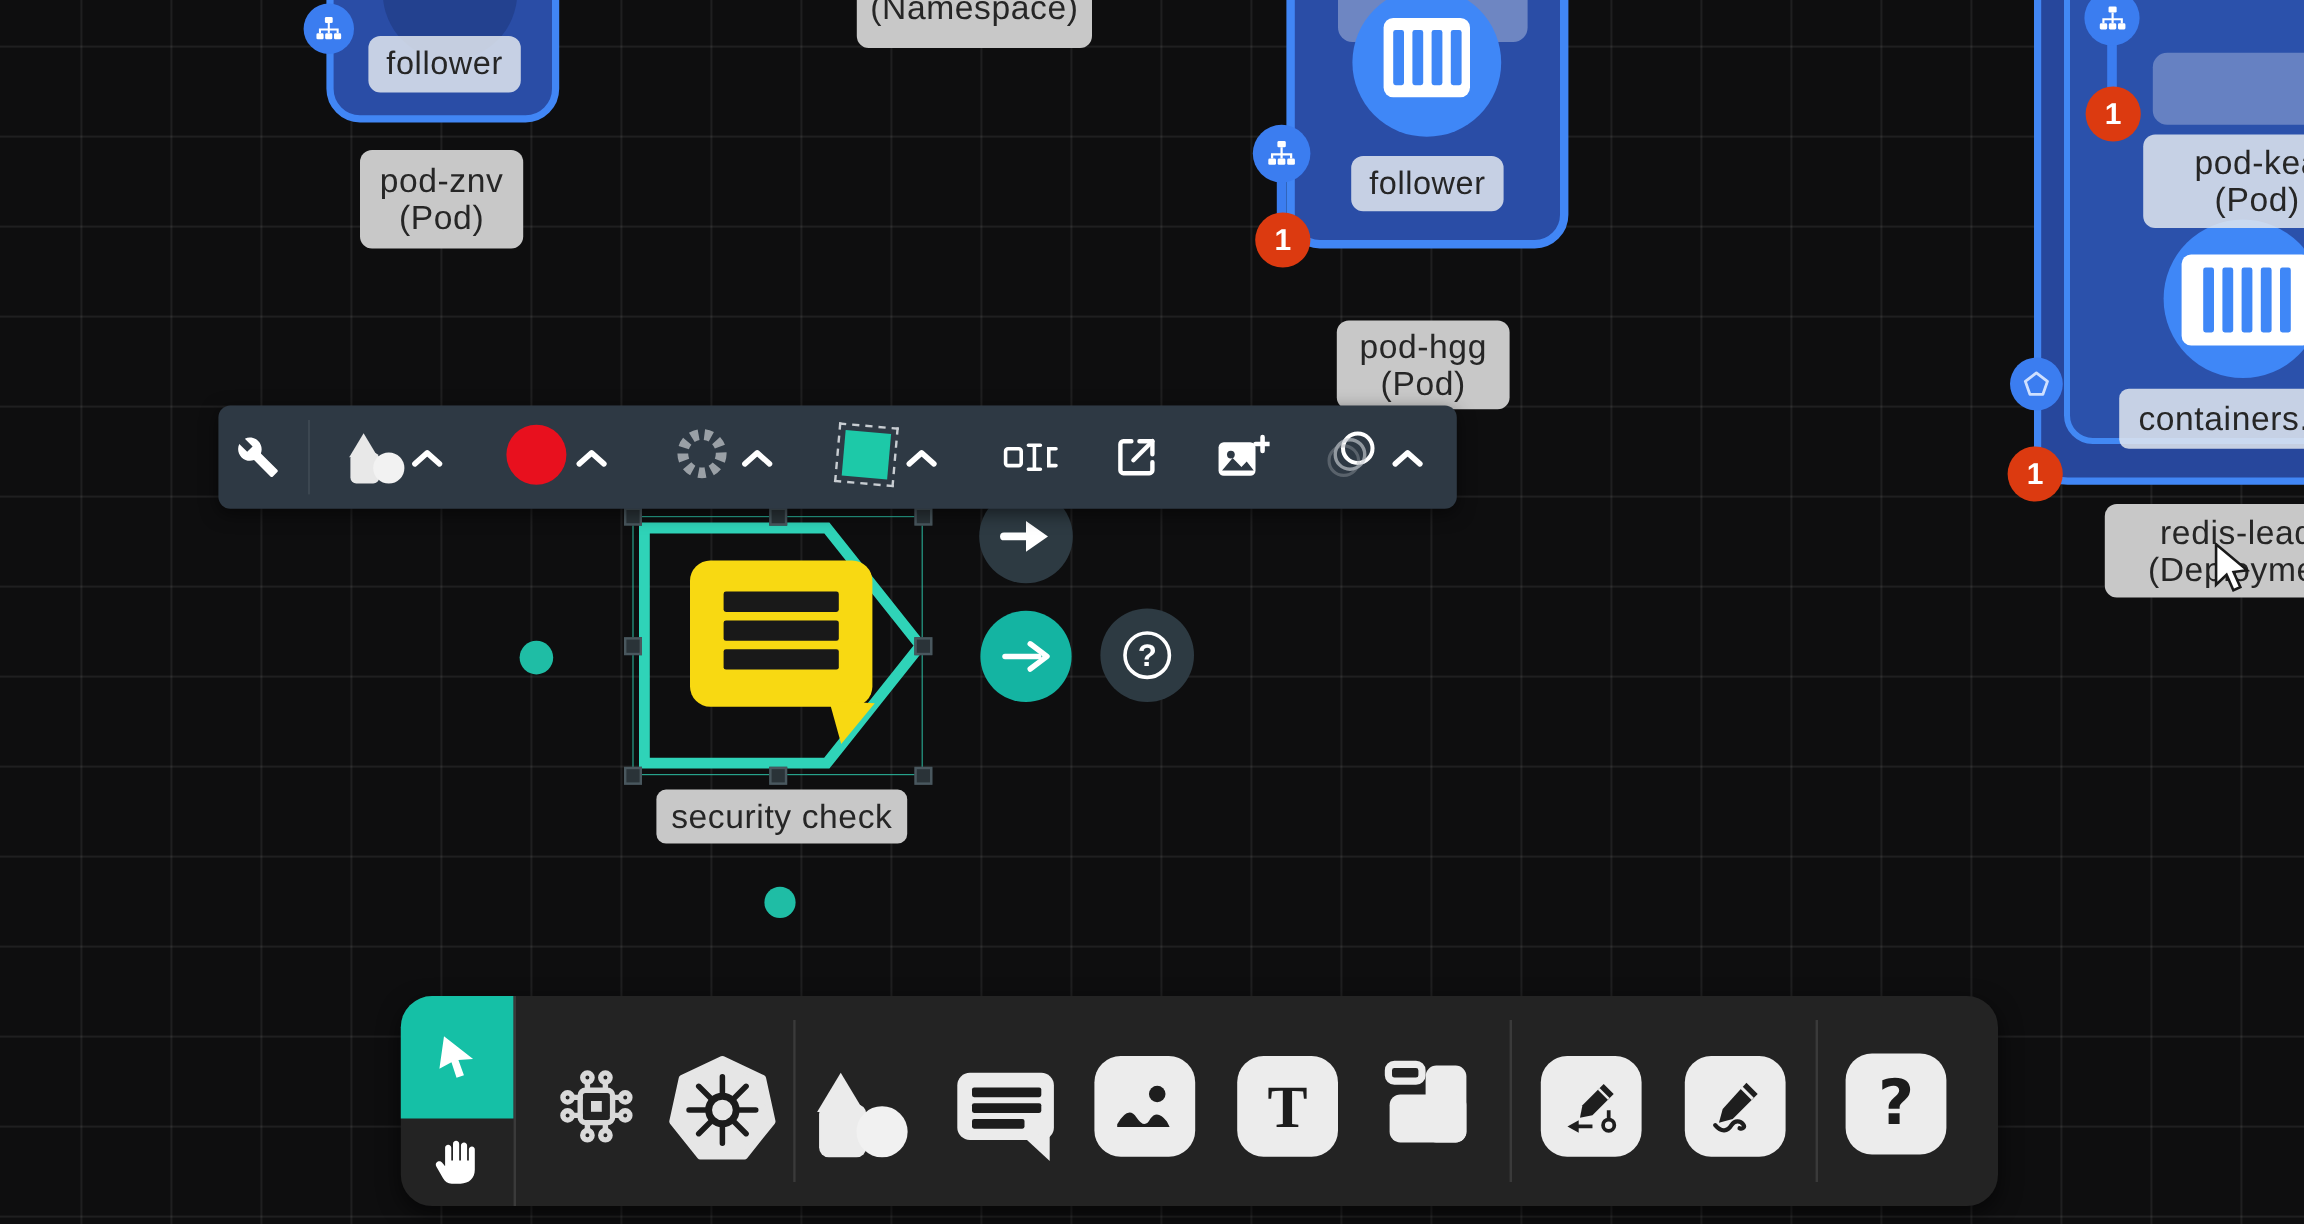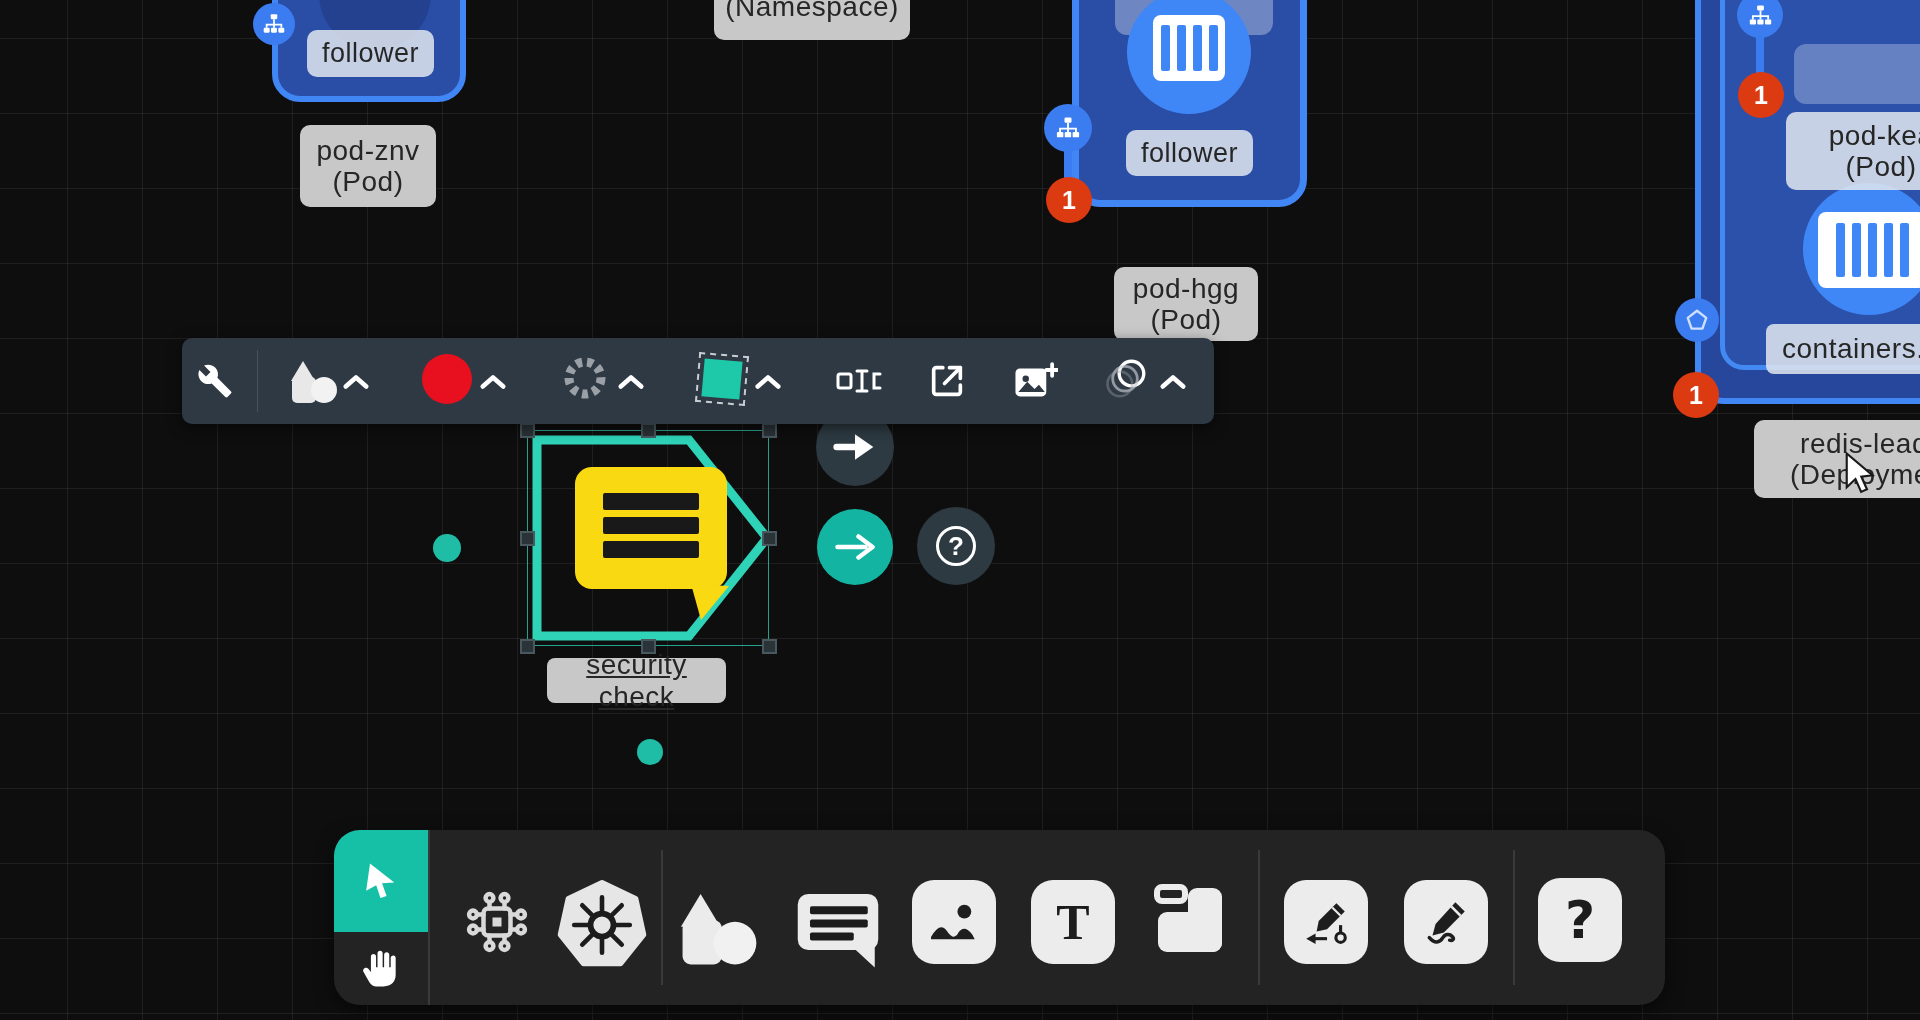--- a/index.html
+++ b/index.html
@@ -269,21 +269,21 @@
 
   <div class="handle" style="left:520px; top:423px;"></div>
   <div class="handle" style="left:641px; top:423px;"></div>
   <div class="handle" style="left:762px; top:423px;"></div>
   <div class="handle" style="left:520px; top:531px;"></div>
   <div class="handle" style="left:762px; top:531px;"></div>
   <div class="handle" style="left:520px; top:639px;"></div>
   <div class="handle" style="left:641px; top:639px;"></div>
   <div class="handle" style="left:762px; top:639px;"></div>
 
-  <div class="abs nlabel" style="left:547px; top:658px; width:179px; height:45px; border-radius:8px; z-index:3;text-decoration:underline;">
+  <div class="abs nlabel" style="left:547px; top:658px; width:209px; height:45px; border-radius:8px; z-index:3;">
     <span>security check</span>
   </div>
 
   <div class="abs tdot" style="left:433px; top:534px; width:28px; height:28px;"></div>
   <div class="abs tdot" style="left:637px; top:739px; width:26px; height:26px;"></div>
 
   <div class="abs bottom-bar">
     <div class="tool-cell tool-active" style="left:0; top:0; width:94px; height:102px;">
       <svg width="40" height="40" viewBox="0 0 24 24" style="transform:rotate(8deg);">
         <path d="M4 2.5l16 9.3-7.2 1.5 3.8 7.2-3.5 1.7-3.6-7.3-5.5 4.1z" fill="#fff"></path>

